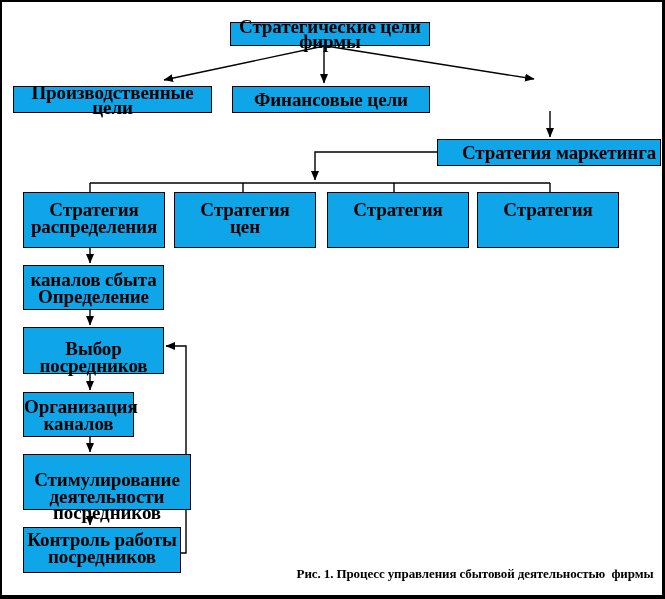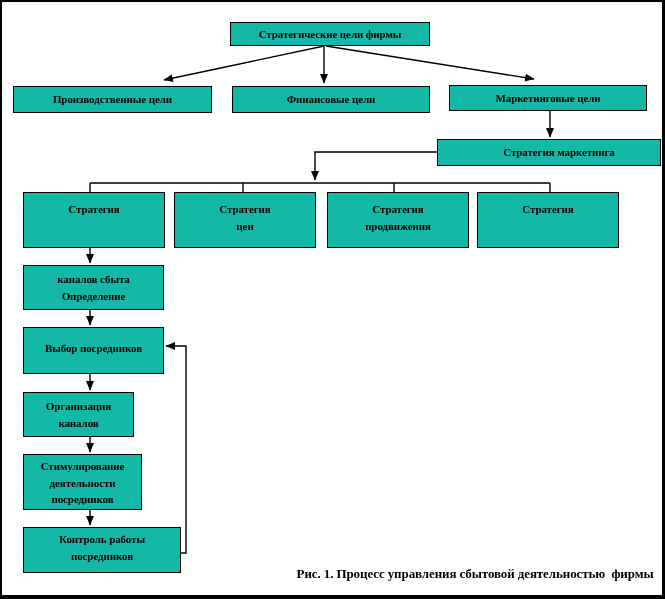--- a/index.html
+++ b/index.html
@@ -15,42 +15,42 @@
     font-weight:bold;
     color:#000;
     overflow:hidden;
   }
   .connectors{position:absolute;left:0;top:0;width:665px;height:599px;}
   .connectors line,.connectors polyline{stroke:#000;stroke-width:1.4;fill:none;}
   .node{
     position:absolute;
     box-sizing:border-box;
     border:1.4px solid #000;
-    background:#14b8a6;
+    background:#0ea5e9;
     text-align:center;
-    font-size:11px;
+    font-size:19px;
     line-height:17px;
     letter-spacing:-0.1px;
   }
   .node .ln{display:block;}
   .vcenter{display:flex;align-items:center;justify-content:center;line-height:15px;}
   
   .n-strategic   {left:228px;top:20px; width:200px;height:24px;}
   .n-production  {left:11px; top:84px; width:199px;height:27px;justify-content:center;}
   .n-financial   {left:230px;top:84px; width:198px;height:27px;}
   .n-marketing   {left:447px;top:83px; width:198px;height:26px;}
   .n-mstrategy   {left:435px;top:137px;width:224px;height:27px;padding-left:20px;}
   .n-distrib     {left:21px; top:190px;width:142px;height:56px;padding-top:8px;}
   .n-price       {left:172px;top:190px;width:142px;height:56px;padding-top:8px;}
   .n-promo       {left:325px;top:190px;width:142px;height:56px;padding-top:8px;}
   .n-product     {left:475px;top:190px;width:142px;height:56px;padding-top:8px;}
   .n-channels    {left:21px; top:263px;width:141px;height:45px;padding-top:5px;}
   .n-choose      {left:21px; top:325px;width:141px;height:47px;padding-top:12px;}
   .n-organize    {left:21px; top:390px;width:111px;height:45px;padding-top:5px;}
-  .n-stimulate   {left:21px; top:452px;width:119px;height:56px;padding-top:3px;line-height:16.5px;}
+  .n-stimulate   {left:21px; top:452px;width:168px;height:56px;padding-top:17px;line-height:16.5px;}
   .n-control     {left:21px; top:525px;width:158px;height:46px;padding-top:3px;}
   .caption{
     position:absolute;
     left:273px;top:564px;width:400px;
     text-align:center;
     font-size:13px;line-height:16px;
     white-space:pre;
     letter-spacing:-0.1px;
   }
 </style>
@@ -93,40 +93,37 @@
   </div>
 
   <div class="node vcenter n-production">
     <span class="ln">Производственные цели</span>
   </div>
 
   <div class="node vcenter n-financial">
     <span class="ln">Финансовые цели</span>
   </div>
 
-  <div class="node vcenter n-marketing">
-    <span class="ln">Маркетинговые цели</span>
-  </div>
 
   <div class="node vcenter n-mstrategy">
     <span class="ln">Стратегия маркетинга</span>
   </div>
 
   <div class="node n-distrib">
     <span class="ln">Стратегия</span>
+    <span class="ln">распределения</span>
   </div>
 
   <div class="node n-price">
     <span class="ln">Стратегия</span>
     <span class="ln">цен</span>
   </div>
 
   <div class="node n-promo">
     <span class="ln">Стратегия</span>
-    <span class="ln">продвижения</span>
   </div>
 
   <div class="node n-product">
     <span class="ln">Стратегия</span>
   </div>
 
   <div class="node n-channels">
     <span class="ln">каналов сбыта</span>
     <span class="ln">Определение</span>
   </div>

